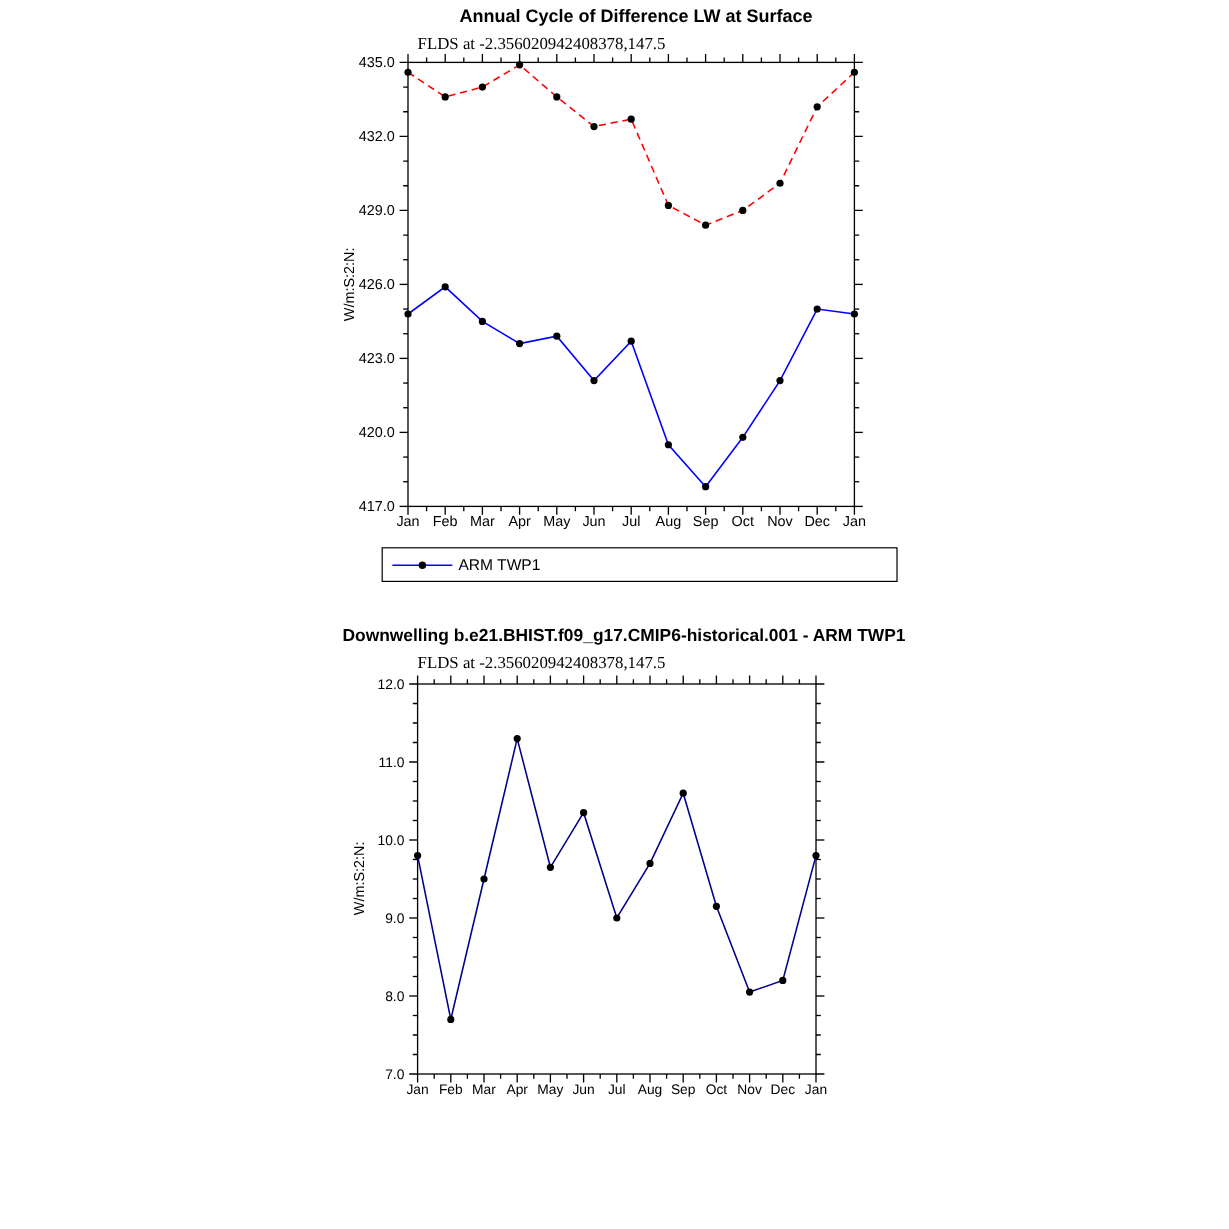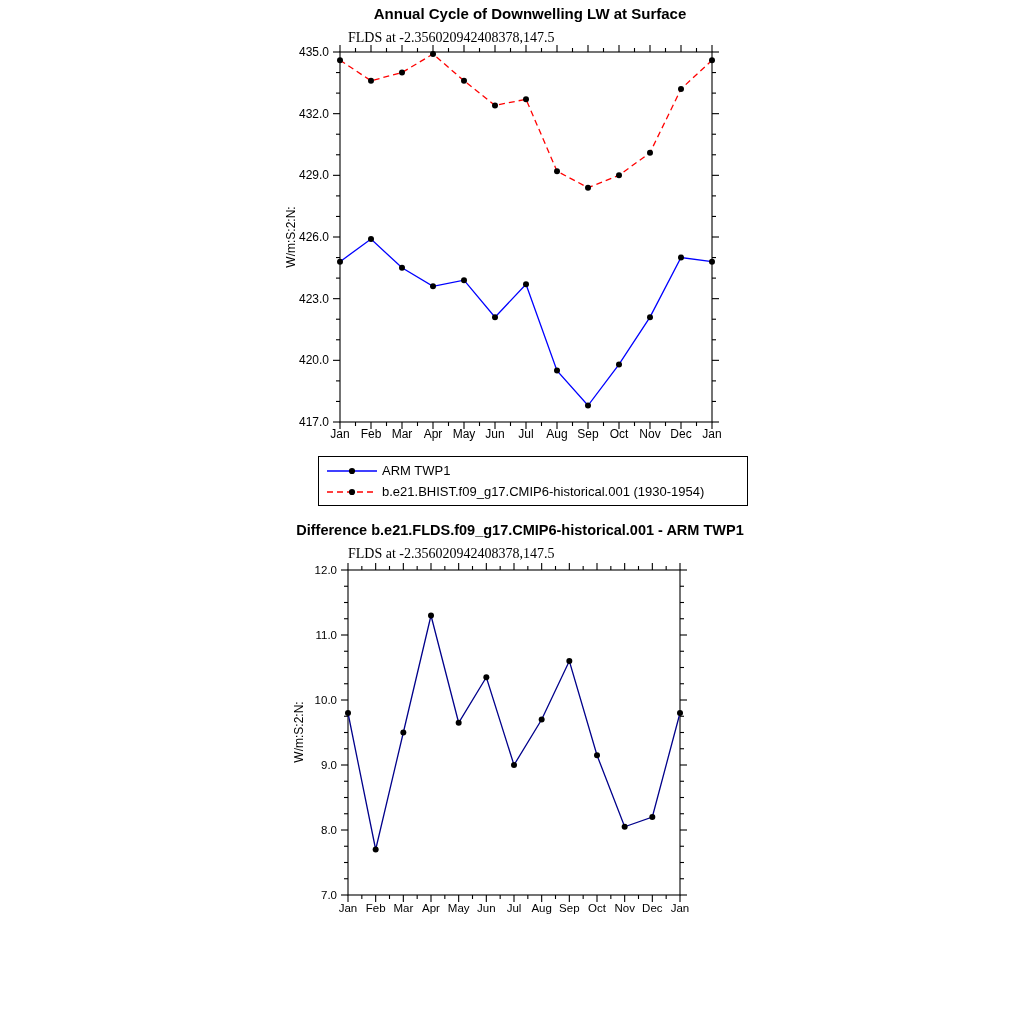--- a/index.html
+++ b/index.html
@@ -42,21 +42,21 @@
     flex-direction:column;
     justify-content:center;
   }
   .legend-row { display:flex; align-items:center; height:21px; }
   .legend-label { font-size:13px; margin-left:3px; white-space:nowrap; }
 </style>
 </head>
 <body>
 
 <div>
-  <div class="abs chart-title" style="left:280px; top:5px; width:500px;">Annual Cycle of Downwelling LW at Surface</div>
+  <div class="abs chart-title" style="left:280px; top:5px; width:500px;">Annual Cycle of Difference LW at Surface</div>
 
   <div class="abs chart-subtitle" style="left:348px; top:30px;">FLDS at -2.356020942408378,147.5</div>
 
   <div class="ylabel" style="left:232px; top:229px;">W/m:S:2:N:</div>
 
   <svg id="chart-svg-0" class="chart-canvas" style="left:260px; top:44px;" width="480" height="402">
       <rect x="80" y="8" width="372" height="370" fill="none" stroke="#000000" stroke-width="1.1"></rect>
       <line x1="80" y1="378" x2="73" y2="378" stroke="#000000" stroke-width="1.1"></line>
       <line x1="452" y1="378" x2="459" y2="378" stroke="#000000" stroke-width="1.1"></line>
       <text x="69" y="382" text-anchor="end" font-size="12" fill="#000">417.0</text>
@@ -196,32 +196,25 @@
     </svg>
 
   <div class="legend" style="left:318px; top:456px; width:430px;">
     <div class="legend-row">
       <svg width="54" height="14">
         <line x1="2" y1="7" x2="52" y2="7" stroke-width="1.3" stroke="#0000ff"></line>
         <circle cx="27" cy="7" r="3.1" fill="#000000"></circle>
       </svg>
       <span class="legend-label">ARM TWP1</span>
     </div>
-    <div class="legend-row">
-      <svg width="54" height="14">
-        <line x1="2" y1="7" x2="52" y2="7" stroke-width="1.3" stroke-dasharray="6,4" stroke="#ff0000"></line>
-        <circle cx="27" cy="7" r="3.1" fill="#000000"></circle>
-      </svg>
-      <span class="legend-label">b.e21.BHIST.f09_g17.CMIP6-historical.001 (1930-1954)</span>
-    </div>
   </div>
 </div>
 
 <div>
-  <div class="abs chart-title small" style="left:240px; top:522px; width:560px;">Difference b.e21.FLDS.f09_g17.CMIP6-historical.001 - ARM TWP1</div>
+  <div class="abs chart-title small" style="left:240px; top:522px; width:560px;">Downwelling b.e21.BHIST.f09_g17.CMIP6-historical.001 - ARM TWP1</div>
 
   <div class="abs chart-subtitle" style="left:348px; top:546px;">FLDS at -2.356020942408378,147.5</div>
 
   <div class="ylabel" style="left:240px; top:724px;">W/m:S:2:N:</div>
 
   <svg id="chart-svg-1" class="chart-canvas" style="left:260px; top:560px;" width="480" height="362">
       <rect x="88" y="10" width="332" height="325" fill="none" stroke="#000000" stroke-width="1.1"></rect>
       <line x1="88" y1="335" x2="81" y2="335" stroke="#000000" stroke-width="1.1"></line>
       <line x1="420" y1="335" x2="427" y2="335" stroke="#000000" stroke-width="1.1"></line>
       <text x="77" y="339" text-anchor="end" font-size="11.5" fill="#000">7.0</text>

